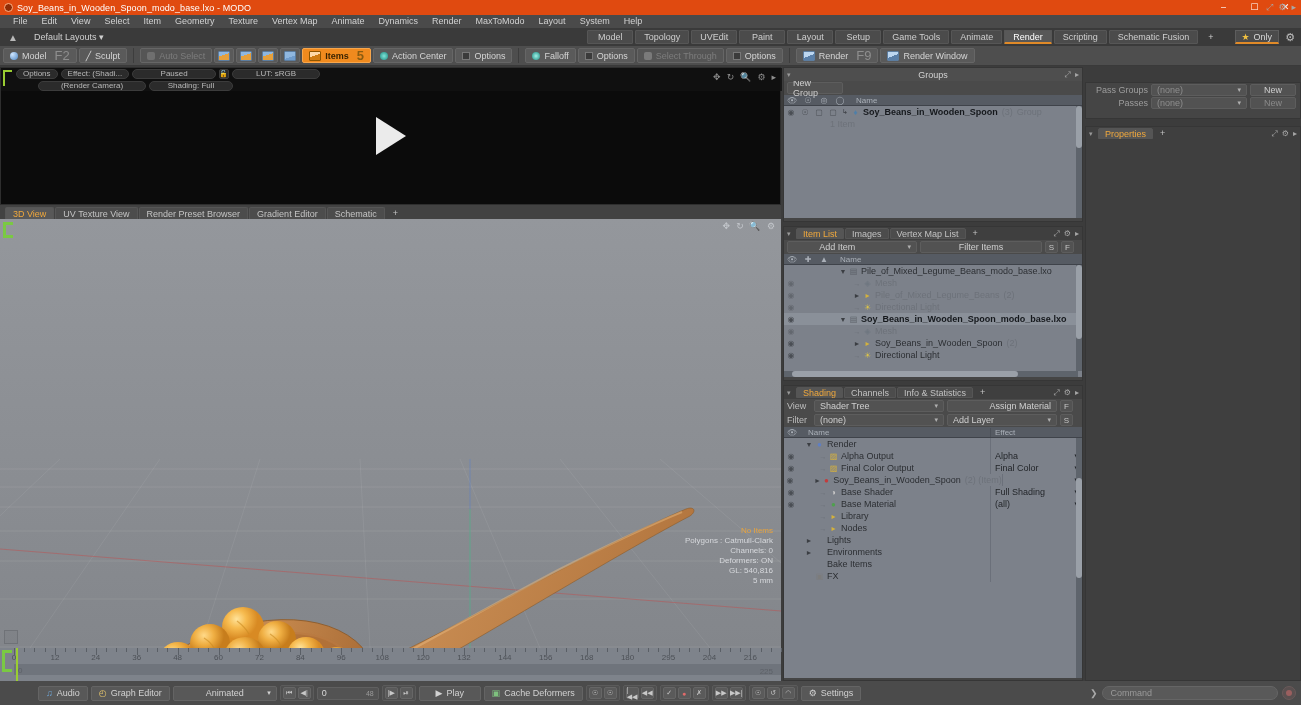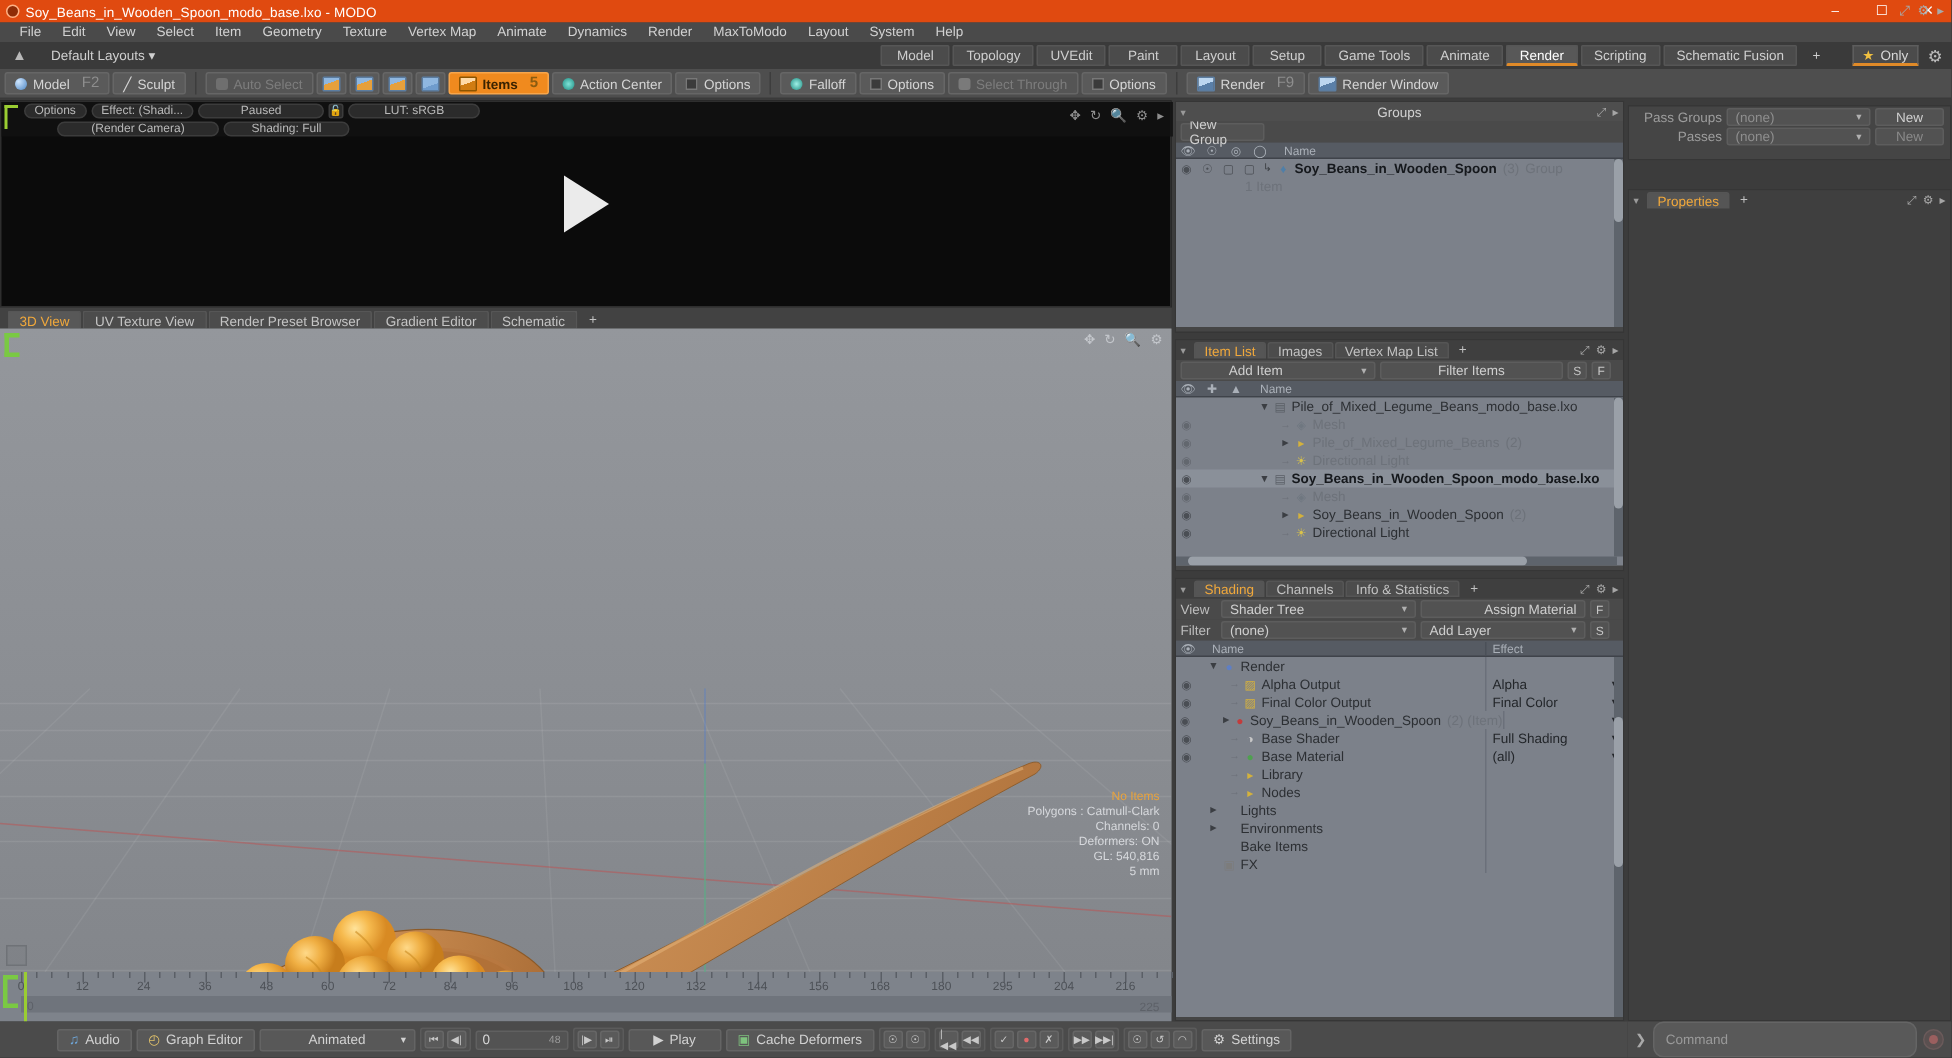--- a/index.html
+++ b/index.html
@@ -73,21 +73,21 @@
     background:#4e4e4e; display:flex; align-items:center; gap:2px; padding:0 3px;
     border-bottom:1px solid #3a3a3a;
   }
   .tbtn {
     height:15px; display:flex; align-items:center; gap:4px; padding:0 6px;
     background:#5a5a5a; border:1px solid #666; border-radius:2px;
     font-size:9px; color:#d5d5d5; white-space:nowrap;
   }
   .tbtn.dim { color:#7d7d7d; background:#555; }
   .tbtn.sel { background:#f08a1e; border-color:#f7a64c; color:#3a2300; font-weight:bold; }
-  .tbtn .hot { color:#8e8e8e; font-size:10px; margin-left:4px; }
+  .tbtn .hot { color:#8e8e8e; font-size:13px; margin-left:4px; }
   .sep { width:1px; height:15px; background:#3d3d3d; margin:0 4px; }
   .dot { width:8px; height:8px; border-radius:50%; display:inline-block; }
   .sq { width:8px; height:8px; display:inline-block; background:#3b3b3b; border:1px solid #787878; }
   .ico-cube { width:12px; height:10px; display:inline-block; background:linear-gradient(160deg,#8fb7e0 40%,#e6a03c 40%); border:1px solid #5c7da0; border-radius:1px;}
 
   
   .renderpane {
     position:absolute; left:0; top:67px; width:781px; height:138px;
     background:#0b0b0b; border:1px solid #2e2e2e;
   }
@@ -228,21 +228,21 @@
   .bgrp { display:flex; gap:2px; align-items:center; background:#4f4f4f;
     border:1px solid #5b5b5b; border-radius:2px; padding:1px 2px; height:16px;}
   .mini { width:13px; height:12px; background:#5a5a5a; border:1px solid #666; border-radius:2px;
     display:flex; align-items:center; justify-content:center; font-size:7px; color:#c8c8c8;}
   .frame-field { width:62px; height:13px; background:#535353; border:1px solid #606060;
     border-radius:2px; display:flex; align-items:center; padding:0 4px; font-size:9px; color:#d8d8d8;}
 
   .cmdbar { position:absolute; left:1085px; top:681px; width:216px; height:24px;
     background:#4b4b4b; display:flex; align-items:center; gap:4px; padding:0 5px;}
   .cmdarrow { color:#a9a9a9; font-size:9px; }
-  .cmdinput { flex:1; height:24px; background:#595959; border:1px solid #656565; border-radius:7px;
+  .cmdinput { flex:1; height:14px; background:#595959; border:1px solid #656565; border-radius:7px;
     display:flex; align-items:center; padding:0 8px; font-size:9px; color:#9a9a9a;}
   .cmdrec { width:14px; height:14px; border-radius:50%; background:#5a5050; border:1px solid #6a5a5a;
     display:flex; align-items:center; justify-content:center;}
   .cmdrec i { width:6px; height:6px; border-radius:50%; background:#9b5f5f; display:block;}
 </style>
 </head>
 <body>
 
 <div class="app">
 
@@ -853,21 +853,21 @@
           <span class="effcell" style="margin-left: auto;">
             <span></span>
           </span>
         </div>
         <div class="vscroll" style="height:240px;">
         <div class="thumb" style="top:40px;height:100px;"></div>
       </div>
     </div>
   </div>
 
-  <div class="panel" style="left:1085px; top:70px; width:216px; height:37px; background:#454545;">
+  <div class="panel" style="left:1085px; top:82px; width:216px; height:37px; background:#454545;">
     <div class="prop-row">
       <span class="prop-label">Pass Groups</span>
       <div class="field" style="flex:1;color:#8e8e8e;">
         <span>(none)</span>
         <span class="caret">▾</span>
       </div>
       <div class="field center" style="width:46px;">New</div>
     </div>
     <div class="prop-row">
       <span class="prop-label">Passes</span>

